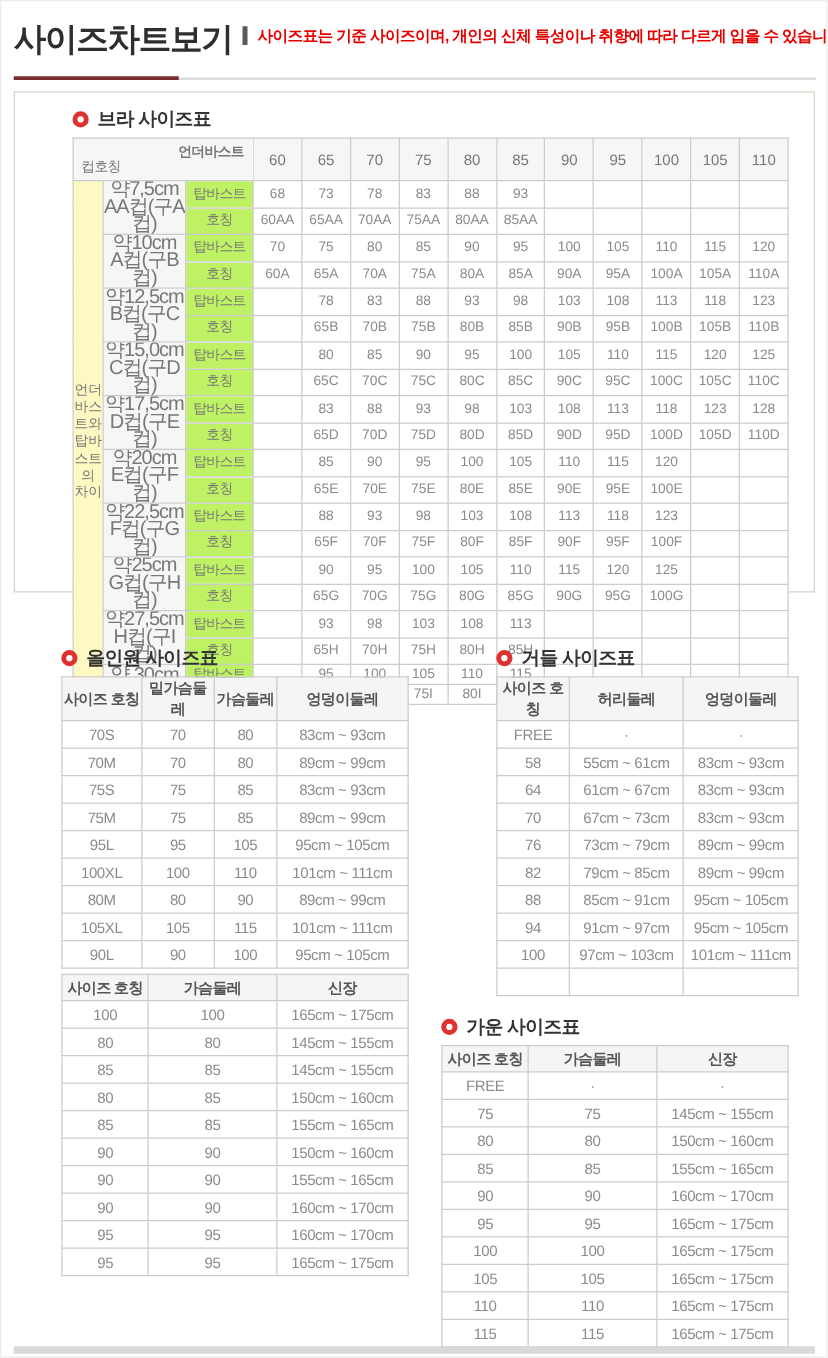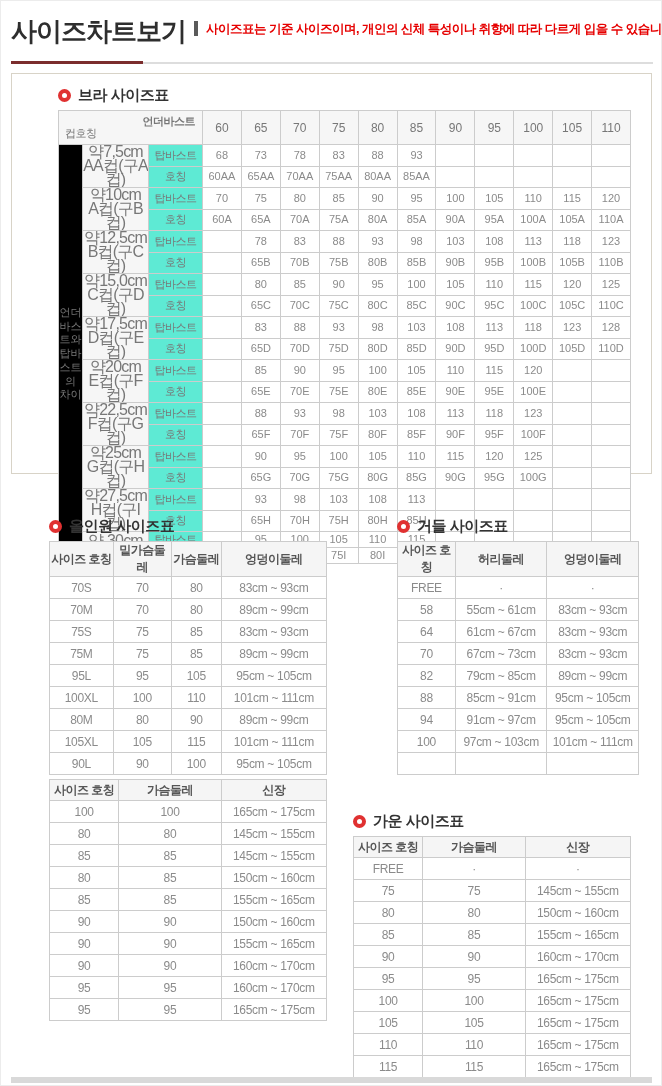--- a/index.html
+++ b/index.html
@@ -20,23 +20,23 @@
   .sec-title-text { font-size:15px; font-weight:bold; color:#333; letter-spacing:-0.5px; }
 
   
   .bra-box { position:absolute; left:10px; top:72px; width:641px; height:401px; border:1px solid #d8d3c7; background:#fff; }
   .bra-title { position:absolute; left:46px; top:11px; }
   .bra-table-wrap { position:absolute; left:46px; top:36px; }
   table.bra { border-collapse:collapse; table-layout:fixed; width:573px; }
   table.bra th, table.bra td { border:1px solid #ccc; text-align:center; font-size:11px; color:#8b8b8b; padding:0; overflow:hidden; }
   table.bra th { height:34px; background:#f6f6f6; color:#777; font-weight:normal; font-size:12px; }
   table.bra td.val { height:15px; line-height:15px; background:#fff; }
-  table.bra td.lbl { height:15px; line-height:15px; background:#5eead4; color:#777; letter-spacing:-0.5px; }
+  table.bra td.lbl { height:15px; line-height:15px; background:#bef264; color:#777; letter-spacing:-0.5px; }
   table.bra td.cup { background:#f6f6f6; color:#777; line-height:14px; letter-spacing:-0.8px; font-size:16px; }
-  table.bra td.side { background:#000000; color:#777; font-size:11px; line-height:1.25; word-break:break-all; padding:4px 0; vertical-align:middle; }
+  table.bra td.side { background:#fef9c3; color:#777; font-size:11px; line-height:1.25; word-break:break-all; padding:4px 0; vertical-align:middle; }
   .corner { position:relative; background:
       linear-gradient(to bottom right, transparent calc(50% - 0.7px), #ccc calc(50% - 0.7px), #ccc calc(50% + 0.7px), transparent calc(50% + 0.7px)), #f8f8f8;
   }
   .corner .c-tr { position:absolute; top:3px; right:7px; font-size:11px; color:#777; font-weight:bold; letter-spacing:-0.5px; }
   .corner .c-bl { position:absolute; bottom:3px; left:6px; font-size:11px; color:#777; font-weight:normal; letter-spacing:-0.5px; }
 
   
   .sec { position:absolute; width:278px; }
   .sec .sec-title { margin-bottom:5px;margin-top:32px; }
   table.sz { border-collapse:collapse; table-layout:fixed; width:100%; }
@@ -535,20 +535,25 @@
             <td>64</td>
             <td>61cm ~ 67cm</td>
             <td>83cm ~ 93cm</td>
           </tr>
           <tr>
             <td>70</td>
             <td>67cm ~ 73cm</td>
             <td>83cm ~ 93cm</td>
           </tr>
           <tr>
+            <td>76</td>
+            <td>73cm ~ 79cm</td>
+            <td>89cm ~ 99cm</td>
+          </tr>
+          <tr>
             <td>82</td>
             <td>79cm ~ 85cm</td>
             <td>89cm ~ 99cm</td>
           </tr>
           <tr>
             <td>88</td>
             <td>85cm ~ 91cm</td>
             <td>95cm ~ 105cm</td>
           </tr>
           <tr>

